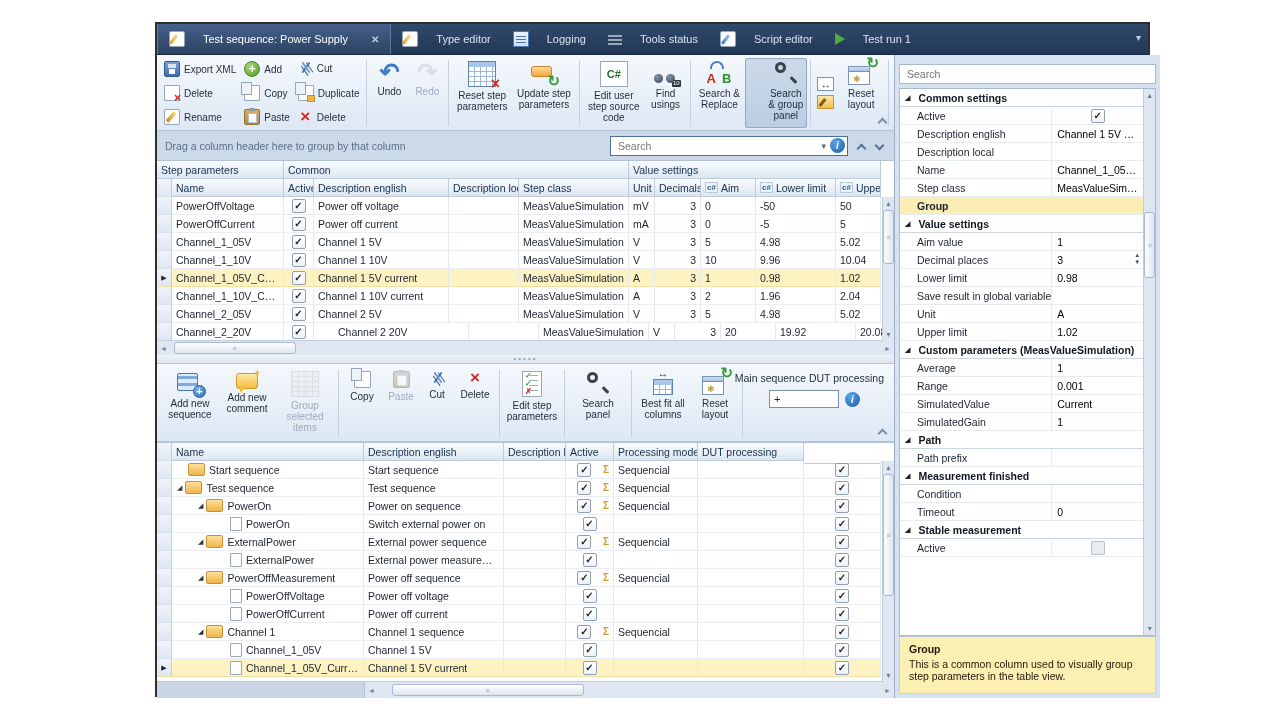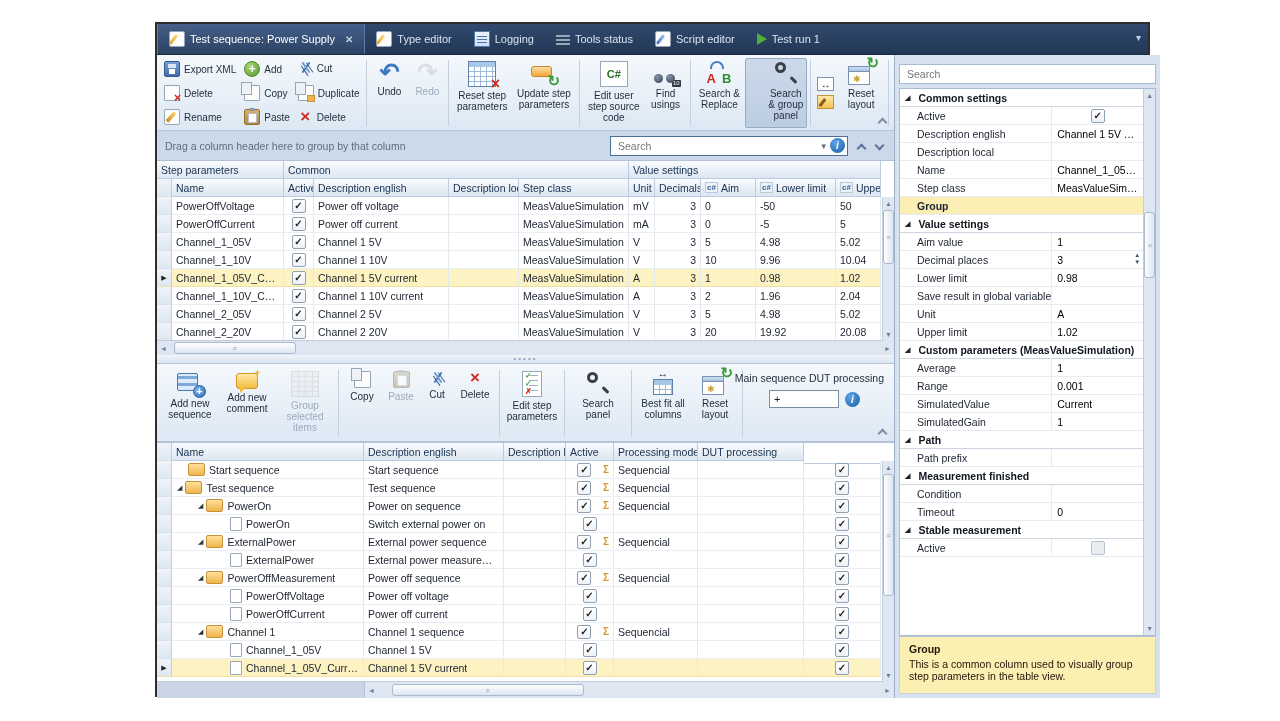--- a/index.html
+++ b/index.html
@@ -1,21 +1,21 @@
 <!DOCTYPE html>
 <html><head>
 <meta charset="utf-8">
 <style>
   html,body{margin:0;padding:0;background:#fff;}
   body{width:1280px;height:721px;position:relative;font-family:"Liberation Sans",sans-serif;overflow:hidden;}
   .app{position:absolute;left:155px;top:22px;width:995px;height:675px;border:2px solid #2e2e2e;background:#d6e2f0;box-sizing:border-box;}
 
   
   .tabbar{height:30px;background:linear-gradient(#31496d,#223755);display:flex;align-items:stretch;position:relative;border-bottom:1px solid #182a43;}
-  .tab{display:flex;align-items:center;gap:5px;padding:0 11px;color:#d9e3f1;font-size:11px;white-space:nowrap;cursor:default;}
+  .tab{display:flex;align-items:center;gap:18px;padding:0 11px;color:#d9e3f1;font-size:11px;white-space:nowrap;cursor:default;}
   .tab.active{background:linear-gradient(#4a central,#2c4263);background:linear-gradient(#46608a,#2b4263);border-left:1px solid #5f7aa5;border-right:1px solid #5f7aa5;color:#fff;}
   .tab-close{color:#c2cfe0;font-size:10px;margin-left:5px;font-weight:bold;}
   .tab-overflow{position:absolute;right:7px;top:9px;color:#c3d0e2;font-size:10px;line-height:1;}
 
   .main{display:flex;height:643px;}
   .left{width:737px;display:flex;flex-direction:column;background:#d6e2f0;}
   .rpanel{flex:1;border-left:1px solid #9db0c8;background:#d6e2f0;display:flex;flex-direction:column;padding:4px;box-sizing:border-box;}
 
   
   .ribbon{height:76px;background:linear-gradient(#f4f8fc,#dde8f4);border-bottom:1px solid #b7c5d8;display:flex;align-items:stretch;padding:3px 2px 2px 4px;position:relative;box-sizing:border-box;overflow:hidden;}
@@ -610,21 +610,21 @@
             </div>
           </div>
           <div class="trow">
             <div class="cell gutter"></div>
             <div class="cell" style="width: 112px;">
               <span class="tname">Channel_2_20V</span>
             </div>
             <div class="cell" style="width: 30px;">
               <span class="cb on"></span>
             </div>
-            <div class="cell" style="width: 135px;">
+            <div class="cell" style="width: 135px; margin-left: 20px;">
               <span class="tname">Channel 2 20V</span>
             </div>
             <div class="cell" style="width: 70px;">
               <span class="tname"></span>
             </div>
             <div class="cell" style="width: 110px;">
               <span class="tname">MeasValueSimulation</span>
             </div>
             <div class="cell" style="width: 26px;">
               <span class="tname">V</span>

